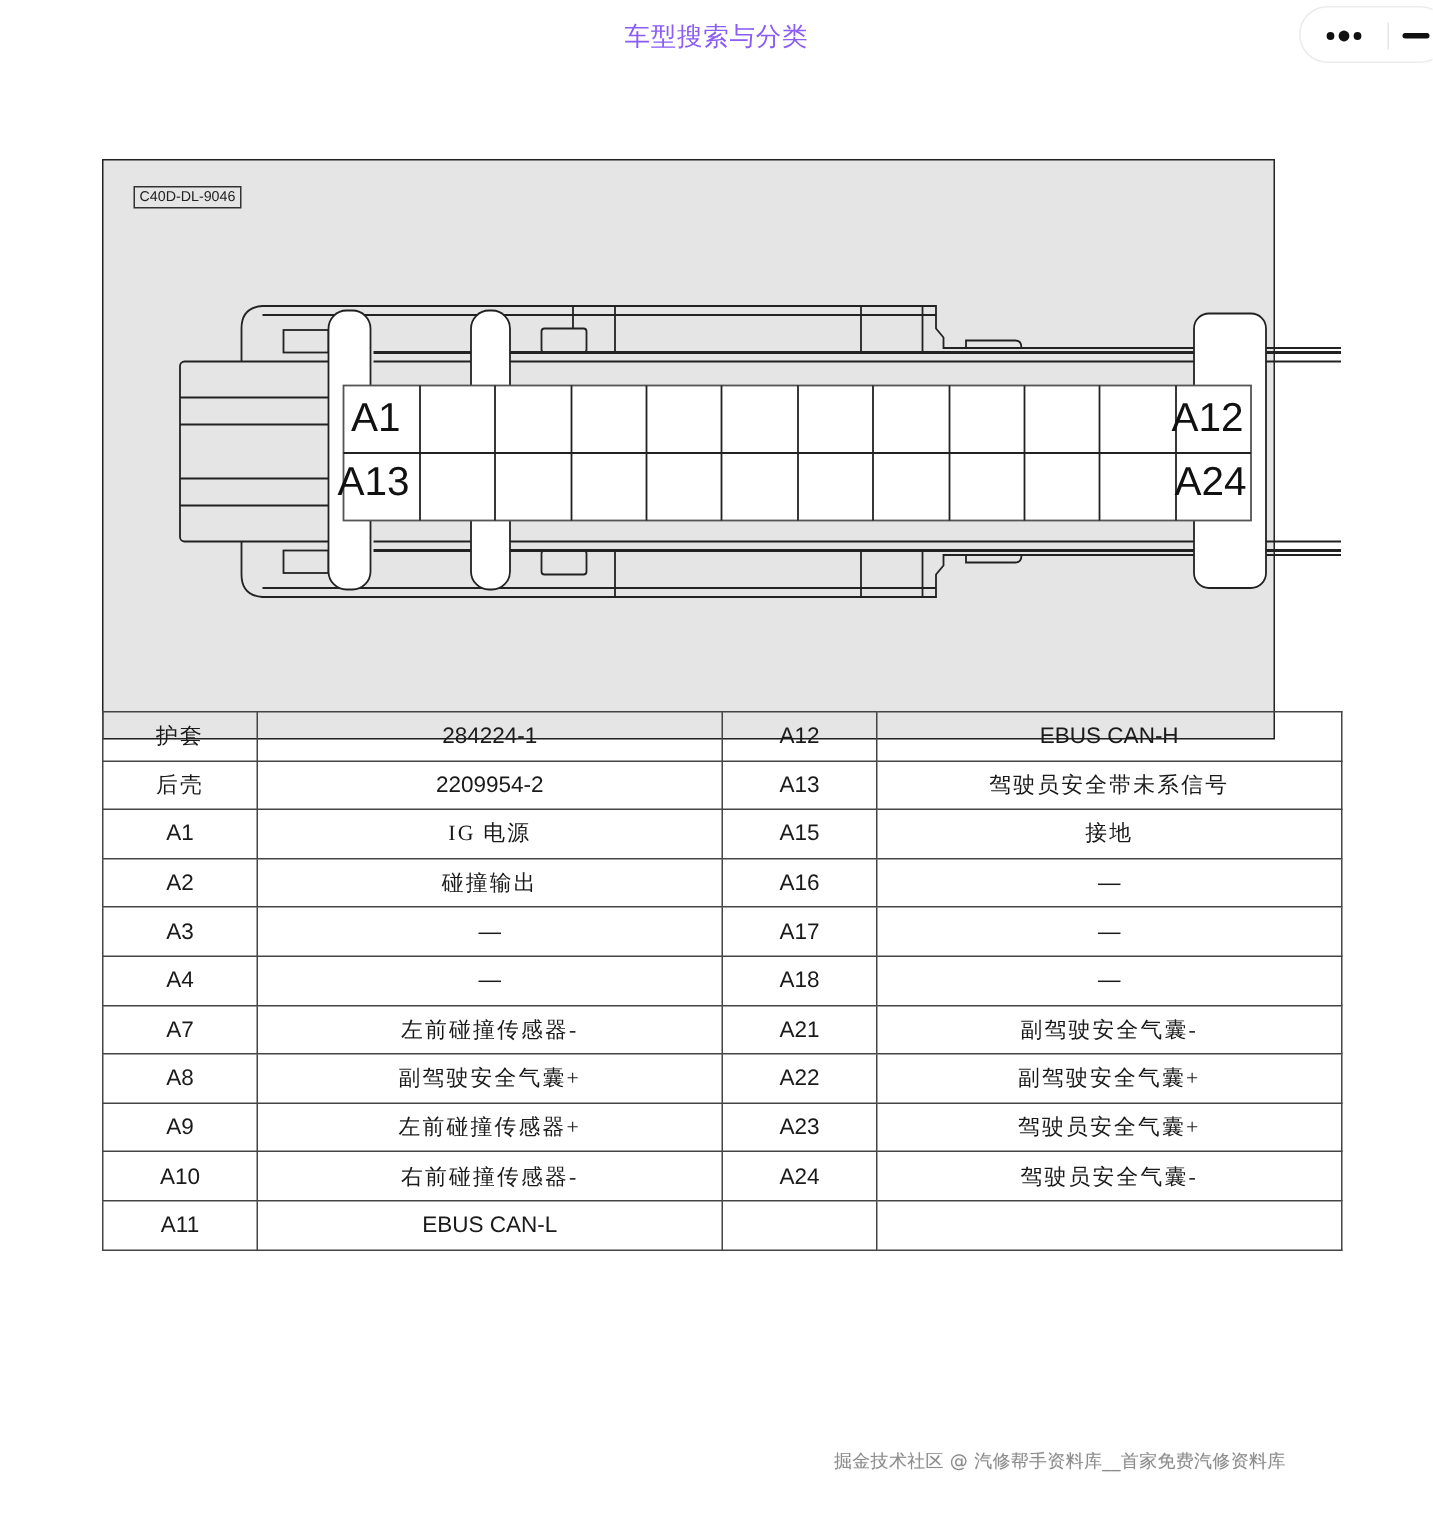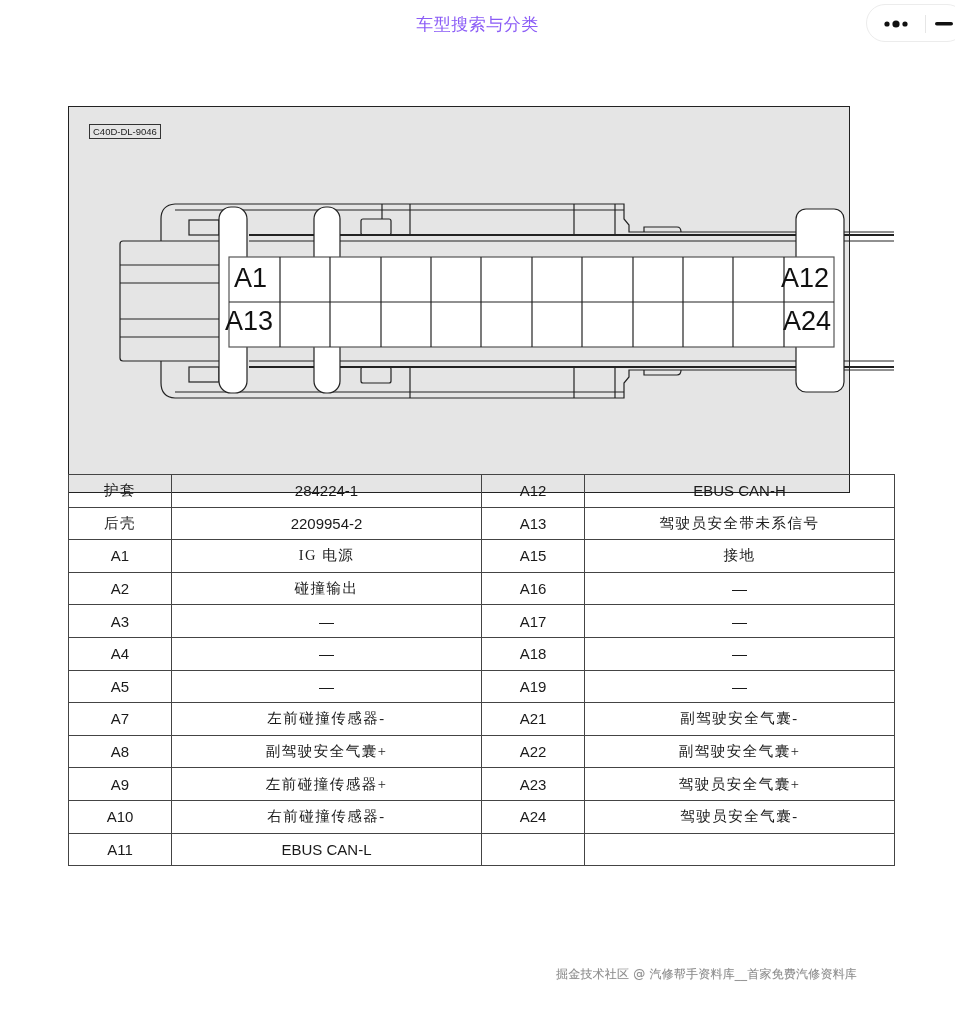--- a/index.html
+++ b/index.html
@@ -146,26 +146,20 @@
         <td>A17</td>
         <td>—</td>
       </tr>
       <tr>
         <td>A4</td>
         <td>—</td>
         <td>A18</td>
         <td>—</td>
       </tr>
       <tr>
-        <td>A5</td>
-        <td>—</td>
-        <td>A19</td>
-        <td>—</td>
-      </tr>
-      <tr>
         <td>A7</td>
         <td class="cjk">左前碰撞传感器-</td>
         <td>A21</td>
         <td class="cjk">副驾驶安全气囊-</td>
       </tr>
       <tr>
         <td>A8</td>
         <td class="cjk">副驾驶安全气囊+</td>
         <td>A22</td>
         <td class="cjk">副驾驶安全气囊+</td>

